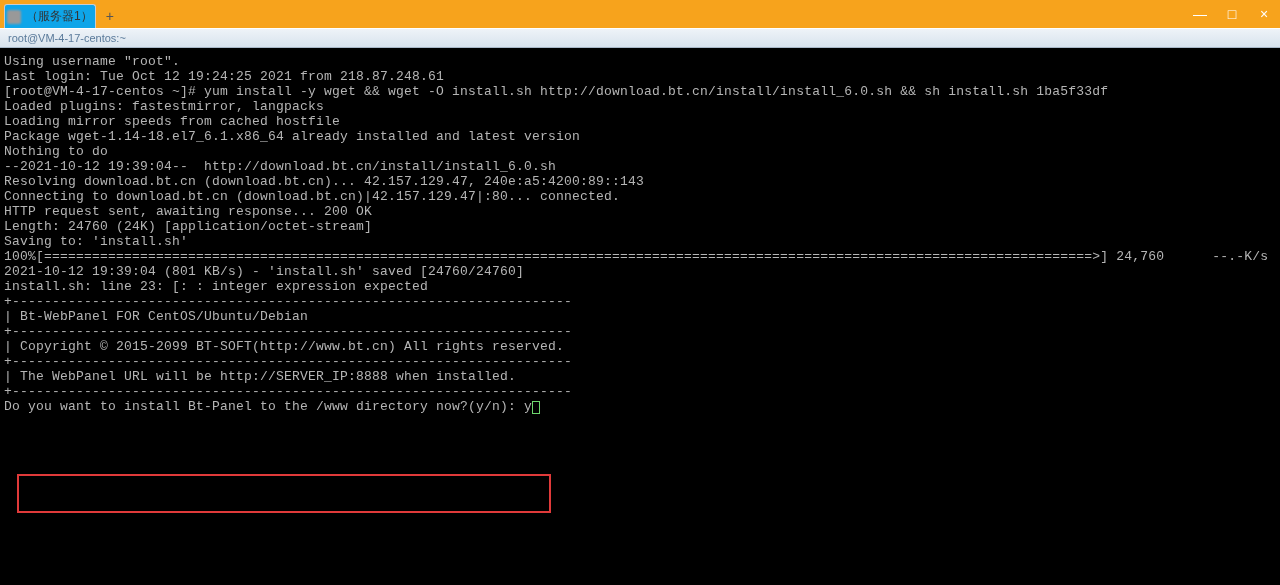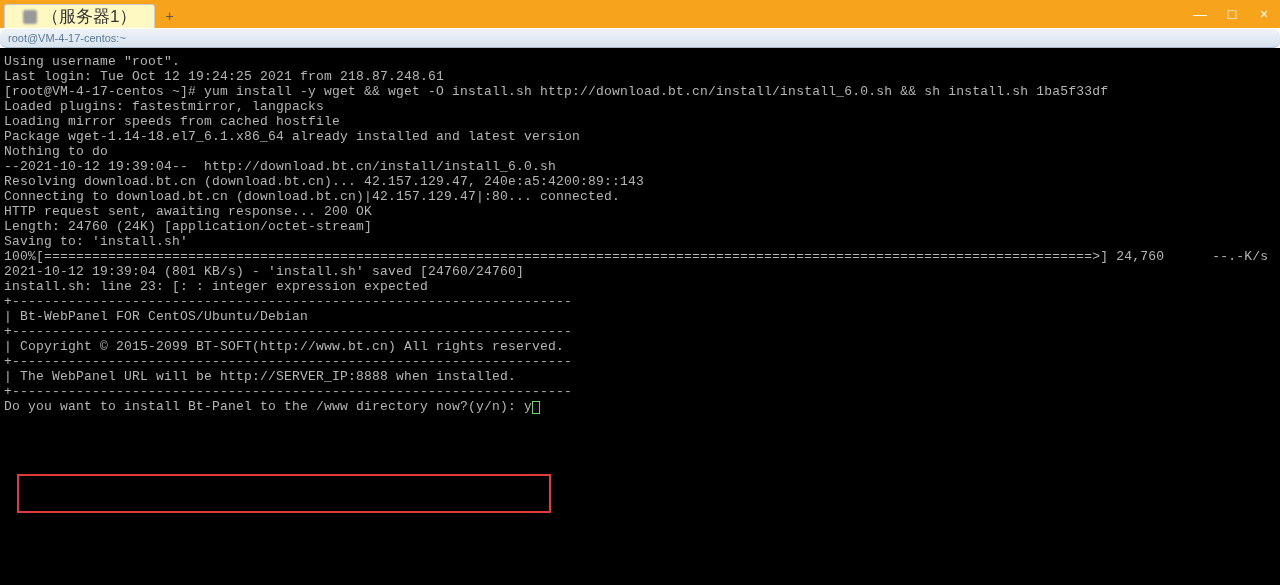--- a/index.html
+++ b/index.html
@@ -39,28 +39,28 @@
     }
     .tabs-bar {
       background: #f7a31c;
       height: 28px;
       display: flex;
       align-items: flex-end;
       padding-left: 4px;
       margin-top: -28px;
     }
     .tab {
-      background: #fef9c3;
+      background: #0ea5e9;
       border: 1px solid #ccc;
       border-bottom: none;
       height: 24px;
-      padding: 0 18px;
+      padding: 0 2px;
       display: flex;
       align-items: center;
-      font-size: 17px;
+      font-size: 12px;
       color: #333;
       border-top-left-radius: 3px;
       border-top-right-radius: 3px;
       margin-right: 2px;
       cursor: pointer;
     }
     .tab-icon {
       width: 14px;
       height: 14px;
       margin-right: 5px;
@@ -78,21 +78,20 @@
     .session-info {
       background: linear-gradient(#eef3f8, #d8e3ed);
       border-top: 1px solid #fff;
       border-bottom: 1px solid #a8b8c8;
       height: 20px;
       display: flex;
       align-items: center;
       padding: 0 8px;
       font-size: 11px;
       color: #5a7a9a;
-      border-radius: 7px;
     }
     .terminal {
       background: #000;
       color: #b5b5b5;
       font-family: "Consolas", "Courier New", monospace;
       font-size: 13px;
       line-height: 15px;
       padding: 6px 4px;
       height: calc(585px - 28px - 20px);
       white-space: pre;

